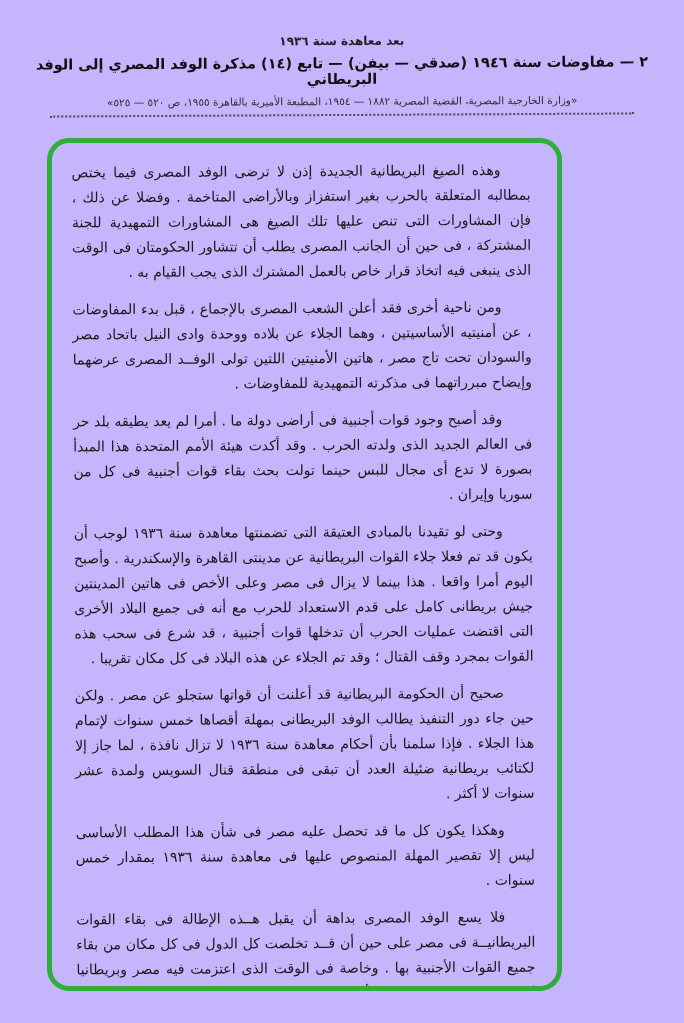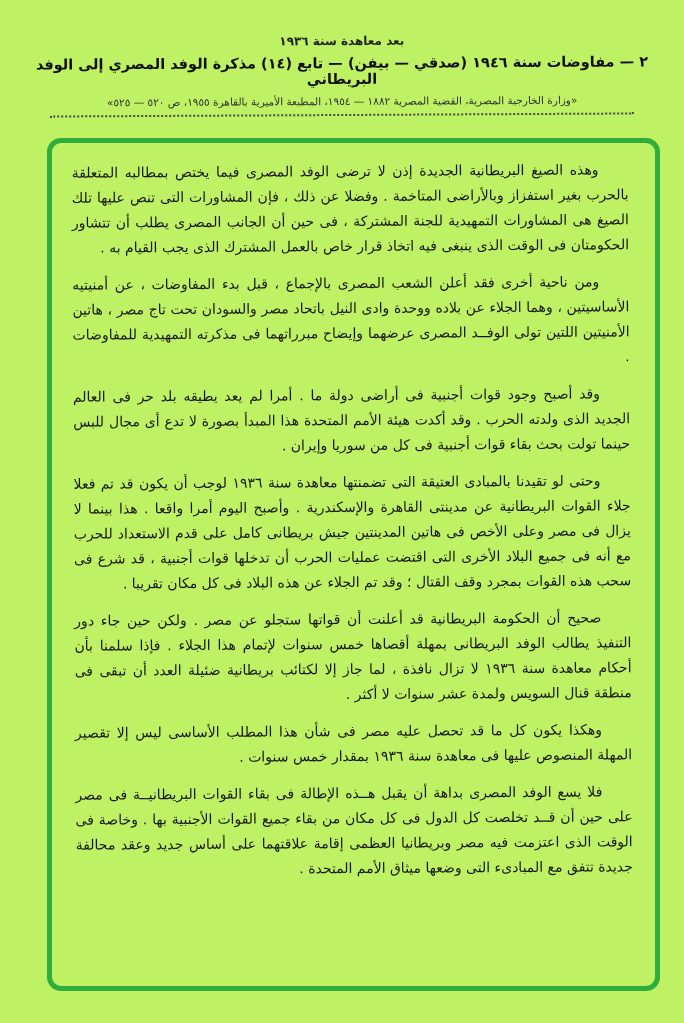--- a/index.html
+++ b/index.html
@@ -10,21 +10,21 @@
     width: 684px;
     height: 1023px;
     background: #f6f6f2;
     overflow: hidden;
     position: relative;
     font-family: "DejaVu Sans", sans-serif;
   }
   .scan-page {
     position: absolute;
     inset: 0;
-    background: #bef264;
+    background: #c4b5fd;
   }
   
   .page-head {
     position: absolute;
     top: 34px;
     left: 0;
     right: 0;
     direction: rtl;
     text-align: center;
     color: #1c1c1c;
@@ -51,24 +51,24 @@
     width: 584px;
     margin: 7px auto 0;
     border-bottom: 2px dotted #4a4a4a;
     height: 0;
   }
   
   .highlight-box {
     position: absolute;
     left: 47px;
     top: 138px;
-    width: 613px;
+    width: 515px;
     height: 853px;
     border: 5px solid #2fae3b;
-    border-radius: 14px;
+    border-radius: 22px;
     box-sizing: border-box;
     overflow: hidden;
   }
   
   .doc-body {
     position: absolute;
     top: 16px;
     bottom: 14px;
     left: 22px;
     right: 24px;

